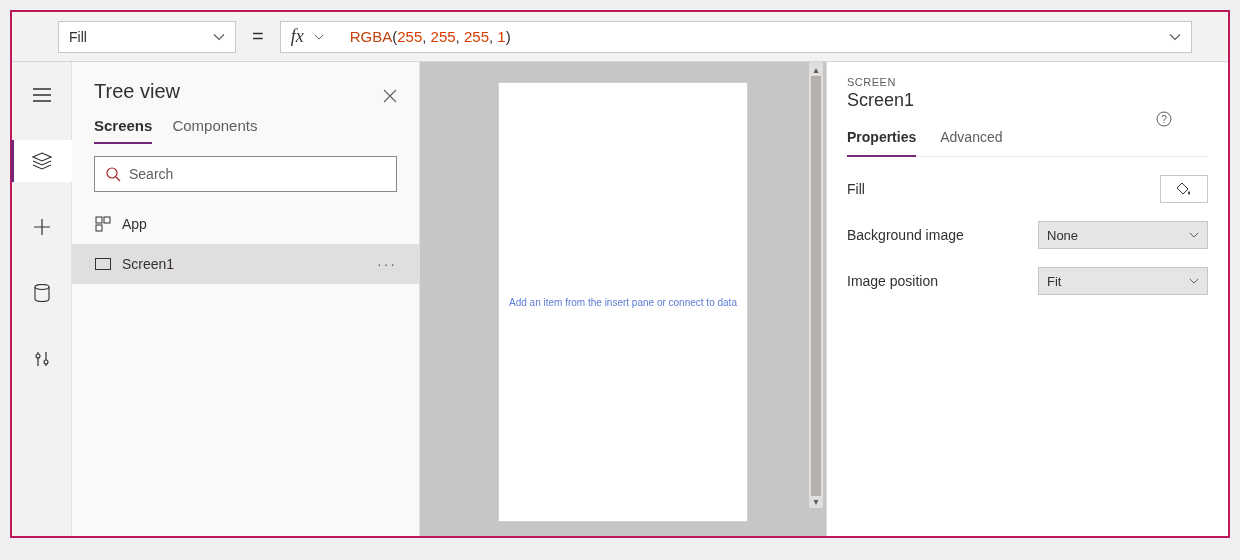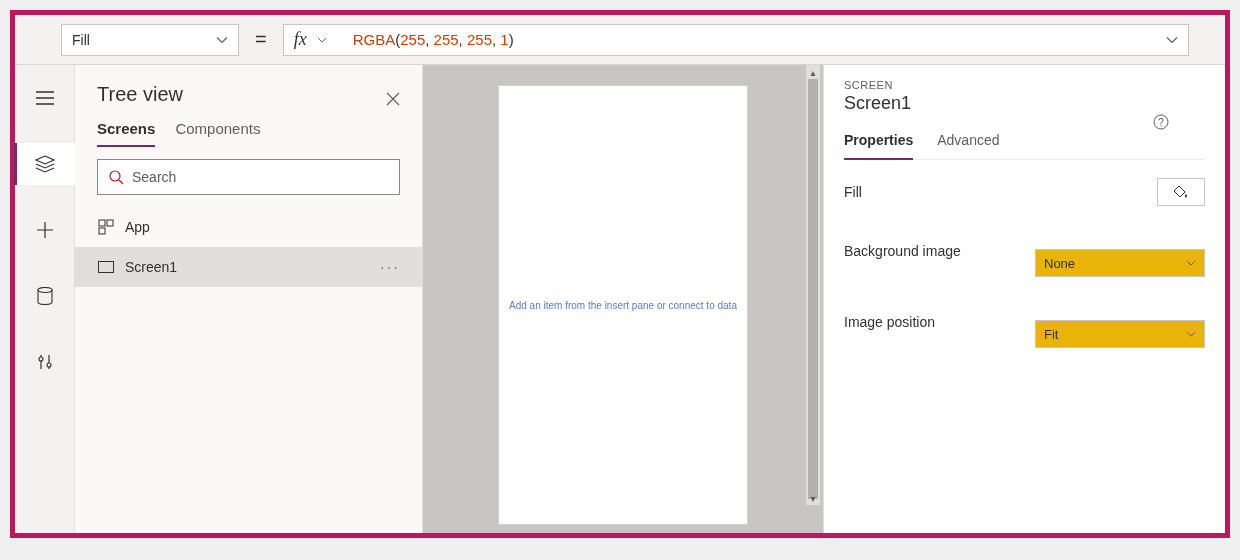--- a/index.html
+++ b/index.html
@@ -1,17 +1,17 @@
 <!DOCTYPE html>
 <html><head>
 <meta charset="utf-8">
 <style>
   * { box-sizing: border-box; margin: 0; padding: 0; font-family: "Segoe UI", Arial, sans-serif; }
   body { width: 1240px; height: 560px; background: #f0f0f0; overflow: hidden; }
-  .wrap { width: 1220px; height: 528px; margin: 10px; border: 5px solid #be185d; background: #f3f2f1; display: flex; flex-direction: column; }
+  .wrap { width: 1220px; height: 528px; margin: 10px; border: 2px solid #be185d; background: #f3f2f1; display: flex; flex-direction: column; }
 
   
   .formula-bar { height: 50px; display: flex; align-items: center; padding: 0 36px 0 46px; gap: 12px; border-bottom: 1px solid #d6d6d6; }
   .property-dd { width: 178px; height: 32px; border: 1px solid #c8c6c4; background: #fff; display: flex; align-items: center; justify-content: space-between; padding: 0 10px; font-size: 14px; color: #323130; }
   .eq { font-size: 20px; color: #323130; padding: 0 4px; }
   .fx-box { flex: 1; height: 32px; border: 1px solid #c8c6c4; background: #fff; display: flex; align-items: center; padding: 0 10px; gap: 8px; font-size: 14px; }
   .fx-label { font-style: italic; font-family: "Times New Roman", serif; font-size: 18px; color: #323130; margin-right: 2px; }
   .fx-formula { font-family: Consolas, monospace; font-size: 15px; display: flex; gap: 0; }
   .fn { color: #c2410c; }
   .num { color: #d83b01; }
@@ -60,21 +60,21 @@
   .crumb { font-size: 11px; letter-spacing: 0.5px; color: #605e5c; }
   .screen-name { font-size: 18px; color: #323130; margin-top: 2px; }
   .help { position: absolute; right: 36px; color: #605e5c; }
   .props-head { position: relative; }
   .props-tabs { display: flex; gap: 24px; margin-top: 18px; border-bottom: 1px solid #edebe9; }
   .props-tab { font-size: 14px; padding: 0 0 10px; cursor: pointer; color: #605e5c; }
   .props-tab.active { color: #323130; font-weight: 600; border-bottom: 2px solid #742774; margin-bottom: -1px; }
   .prop-row { display: flex; align-items: center; justify-content: space-between; margin-top: 18px; font-size: 14px; color: #323130; }
   .prop-row .label { flex: 1; }
   .fill-btn { width: 48px; height: 28px; border: 1px solid #c8c6c4; background: #fff; display:flex; align-items:center; justify-content:center; }
-  .select { width: 170px; height: 28px; border: 1px solid #c8c6c4; background: #eab308; display: flex; align-items: center; justify-content: space-between; padding: 0 8px; font-size: 13px; margin-top: 25px; }
+  .select { width: 170px; height: 28px; border: 1px solid #c8c6c4; background: #e5e5e5; display: flex; align-items: center; justify-content: space-between; padding: 0 8px; font-size: 13px; }
   .chev-down { font-size: 12px; color: #605e5c; }
 
   svg { display: block; }
 </style>
 </head>
 <body>
 
 <div class="wrap">
 
   <div class="formula-bar">

